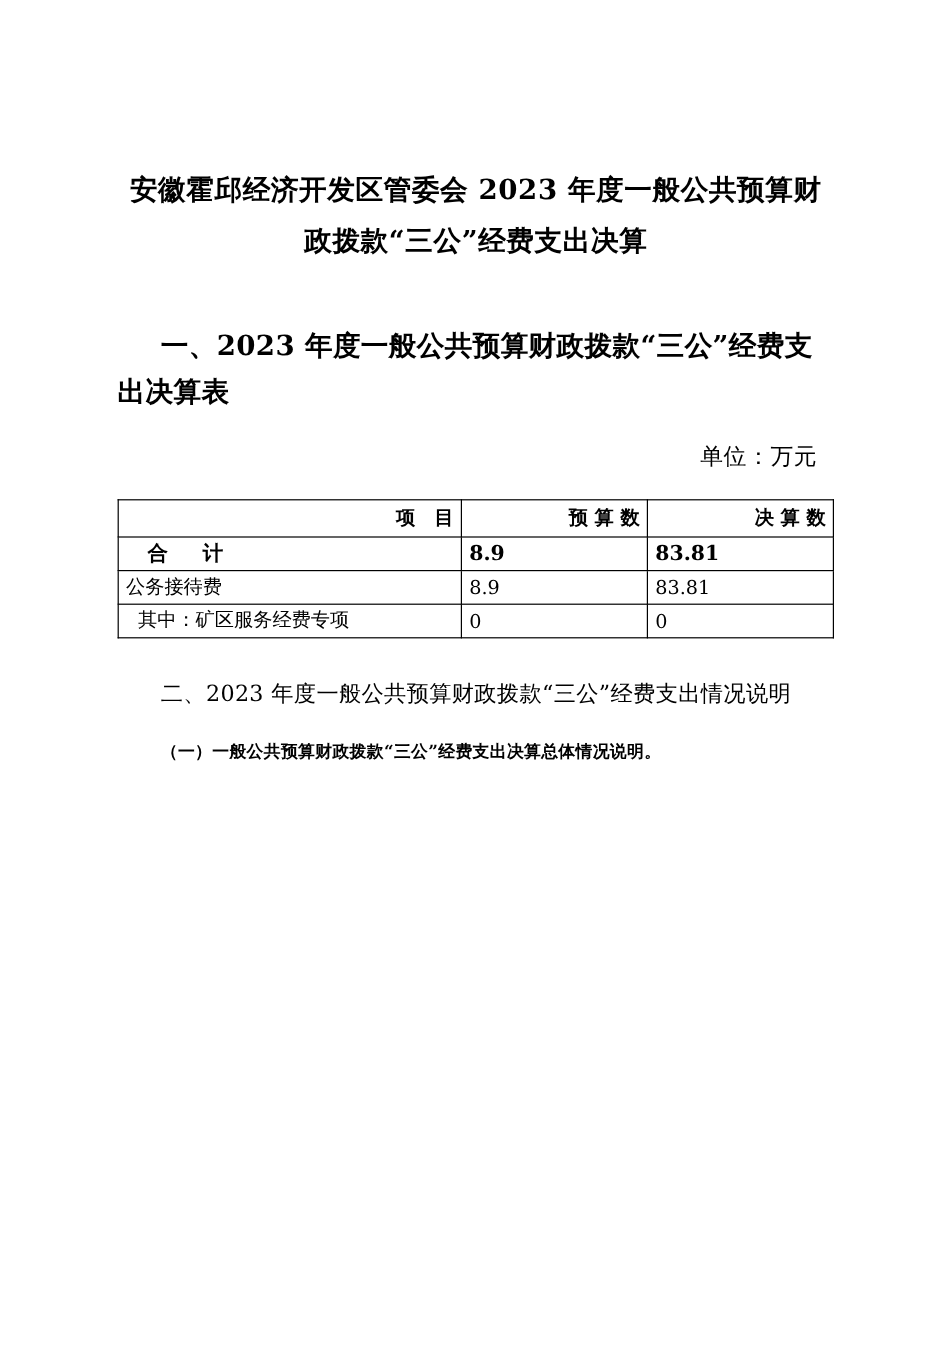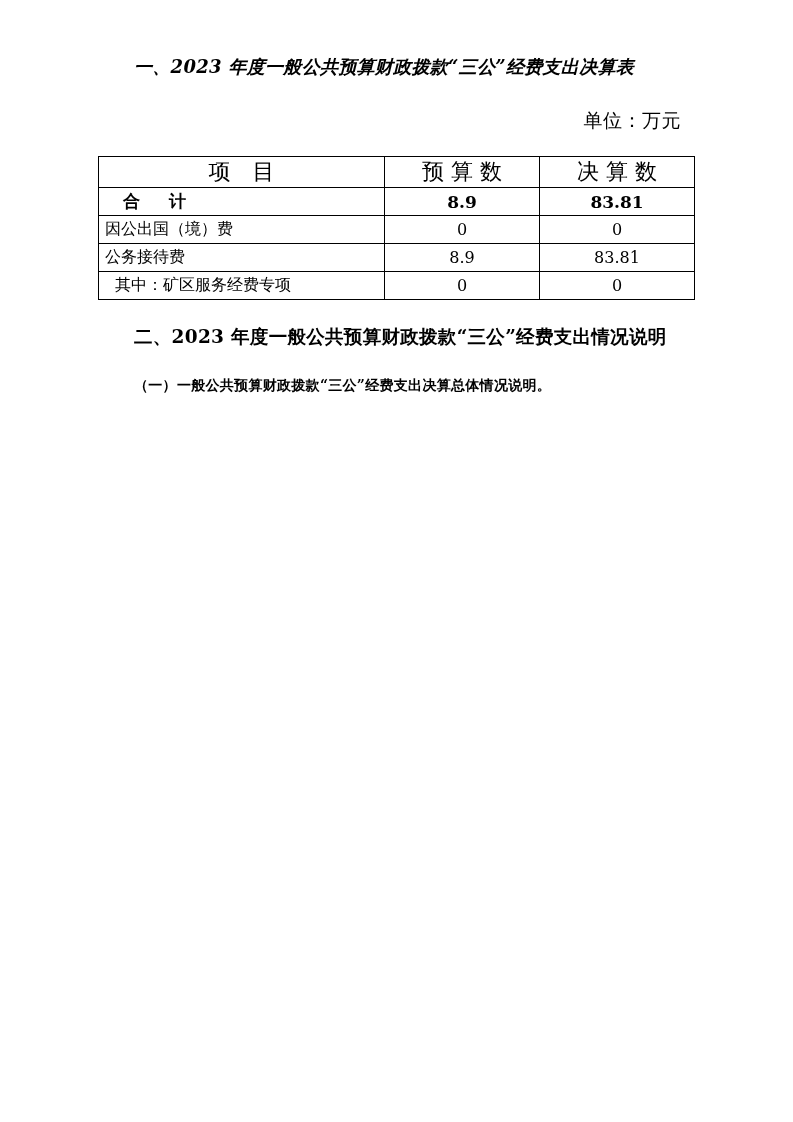--- a/index.html
+++ b/index.html
@@ -26,26 +26,25 @@
     margin-top: 138px;
     text-align: center;
     font-family: "DejaVu Serif", "Liberation Serif", serif;
     font-weight: bold;
     font-size: 23px;
     line-height: 42px;
     letter-spacing: 0.5px;
   }
   .section-heading {
     margin-top: 48px;
-    font-size: 18px;
+    font-size: 23px;
     font-weight: bold;
     line-height: 38px;
     text-indent: 36px;
     letter-spacing: 0.3px;
-    font-style: italic;
   }
   .unit-line {
     margin-top: 22px;
     text-align: right;
     font-size: 19px;
     padding-right: 14px;
     letter-spacing: 0.5px;
   }
   table.budget {
     margin-top: 22px;
@@ -55,27 +54,26 @@
     font-size: 16px;
   }
   table.budget td, table.budget th {
     border: 1px solid #000000;
     height: 27px;
     padding: 0 6px;
     font-weight: normal;
     vertical-align: middle;
   }
   table.budget thead td {
-    text-align: center;
-    font-weight: normal;
-    font-size: 22px;
+    text-align: right;
+    font-weight: bold;
+    font-size: 16px;
     height: 30px;
   }
   table.budget .num {
-    text-align: center;
   }
   table.budget tbody tr.total td {
     font-weight: bold;
     font-size: 17px;
   }
   table.budget tbody tr.total td.label {
     text-align: left;
     padding-left: 24px;
     letter-spacing: 6px;
   }
@@ -88,23 +86,23 @@
   .indent1 { padding-left: 16px !important; }
   .indent2 { padding-left: 36px !important; }
   .note {
     margin-top: 8px;
     font-size: 15.5px;
     line-height: 23.5px;
     text-align: justify;
     letter-spacing: 0.2px;
   }
   .body-heading {
-    margin-top: 18px;
+    margin-top: 28px;
     font-size: 18.5px;
-    font-weight: bold;
+    font-weight: normal;
     line-height: 38px;
     text-indent: 36px;
     letter-spacing: 0.3px;
   }
   .sub-heading {
     margin-top: 10px;
     font-size: 14px;
     font-weight: bold;
     line-height: 38px;
     text-indent: 36px;
@@ -117,20 +115,21 @@
     text-indent: 38px;
     text-align: justify;
     letter-spacing: 0.2px;
   }
 </style>
 </head>
 <body>
 
 <div class="page">
 
+  <div class="doc-title">安徽霍邱经济开发区管委会 2023 年度一般公共预算财政拨款“三公”经费支出决算</div>
 
   <div class="section-heading">一、2023 年度一般公共预算财政拨款“三公”经费支出决算表</div>
 
   <div class="unit-line">单位：万元</div>
 
   <table class="budget">
     <colgroup>
       <col class="col-item">
       <col class="col-num">
       <col class="col-num">
@@ -142,25 +141,20 @@
         <td>决 算 数</td>
       </tr>
     </thead>
     <tbody>
       <tr class="total">
         <td class="label">合　计</td>
         <td class="num">8.9</td>
         <td class="num">83.81</td>
       </tr>
       <tr>
-        <td class="label">因公出国（境）费</td>
-        <td class="num">0</td>
-        <td class="num">0</td>
-      </tr>
-      <tr>
         <td class="label">公务接待费</td>
         <td class="num">8.9</td>
         <td class="num">83.81</td>
       </tr>
       <tr>
         <td class="label indent1">其中：矿区服务经费专项</td>
         <td class="num">0</td>
         <td class="num">0</td>
       </tr>
     </tbody>

